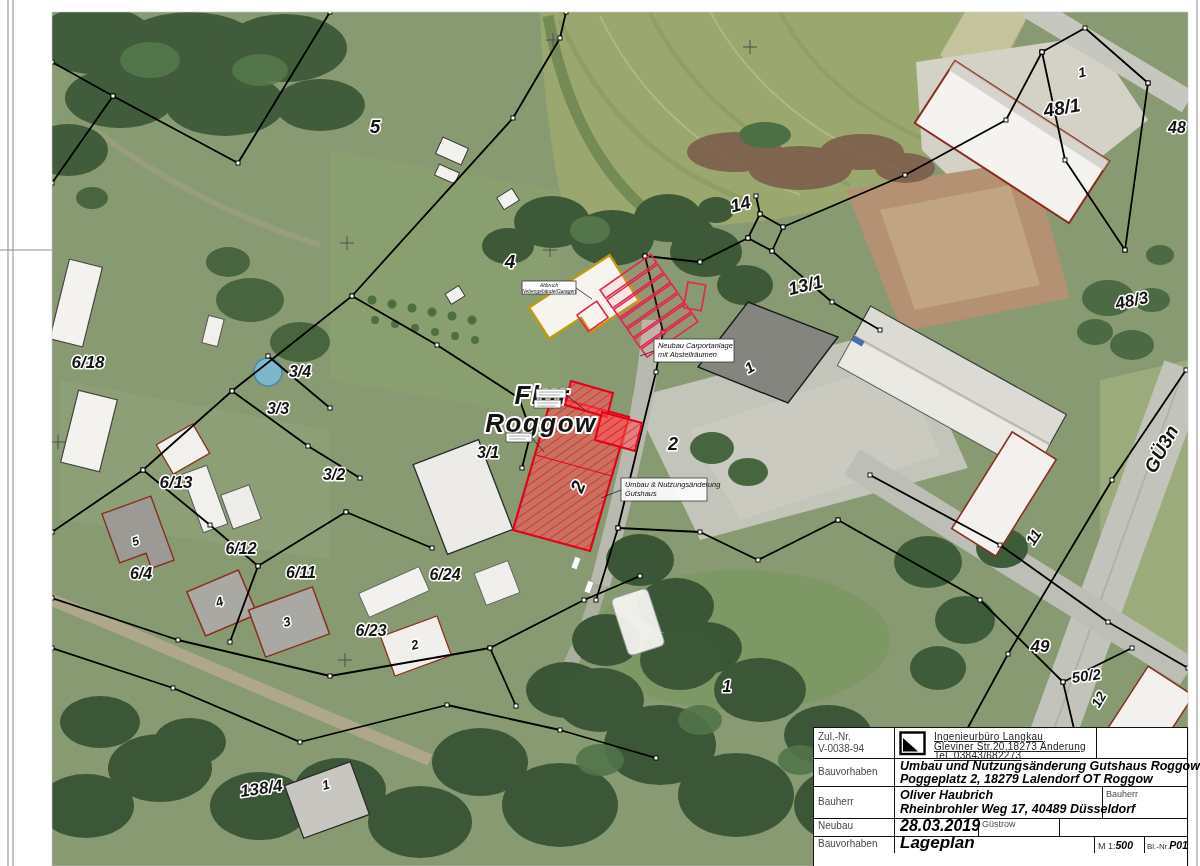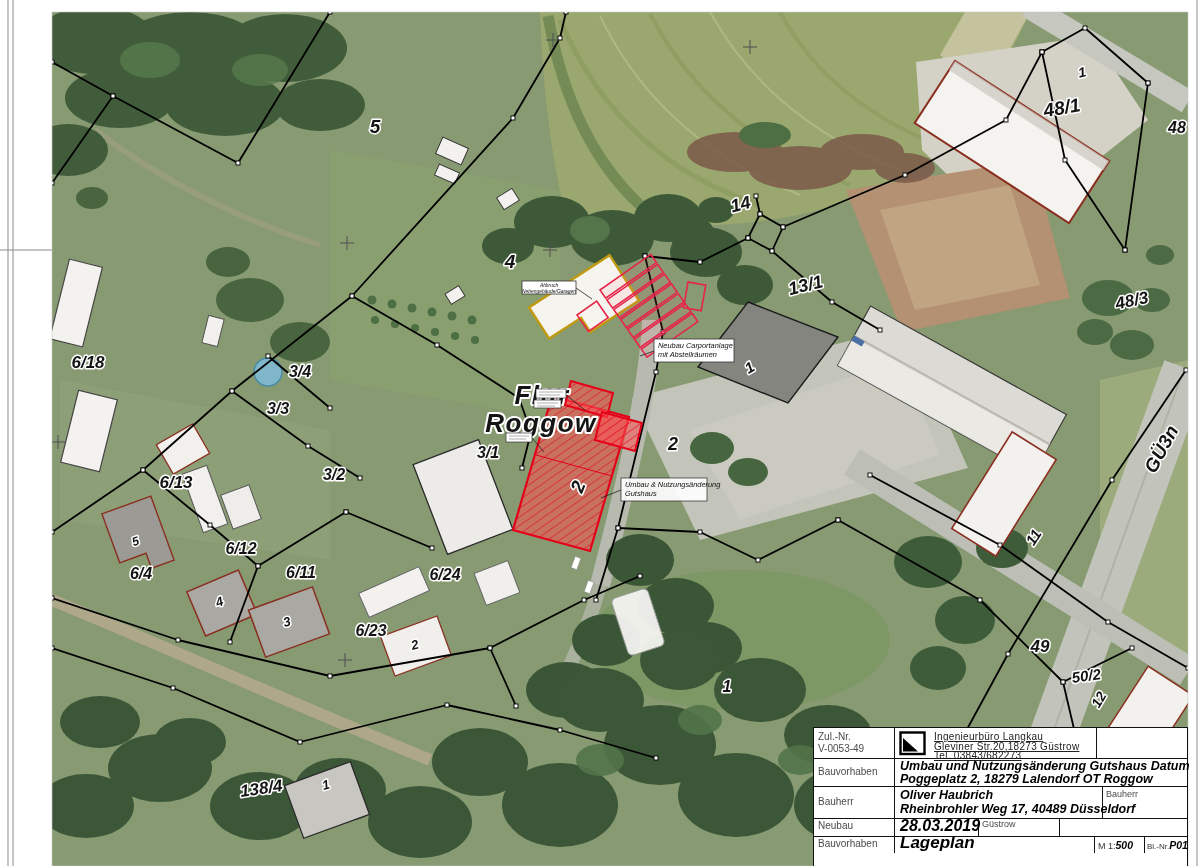--- a/index.html
+++ b/index.html
@@ -554,34 +554,34 @@
   <div class="hline" style="top:108px"></div>
   <div class="vline" style="left:80px;top:0;height:125px"></div>
   <div class="vline" style="left:282px;top:0;height:30px"></div>
   <div class="vline" style="left:288px;top:58px;height:32px"></div>
   <div class="vline" style="left:164px;top:90px;height:18px"></div>
   <div class="vline" style="left:245px;top:90px;height:18px"></div>
   <div class="vline" style="left:280px;top:108px;height:17px"></div>
   <div class="vline" style="left:330px;top:108px;height:17px"></div>
 
   <div class="tb-lbl" style="left:4px;top:3px">Zul.-Nr.</div>
-  <div class="tb-lbl" style="left:4px;top:15px">V-0053-49</div>
+  <div class="tb-lbl" style="left:4px;top:15px">V-0038-94</div>
 
   <svg class="logo" style="left:85px;top:3px" width="28" height="25" viewBox="0 0 28 25">
     <rect x="1.5" y="1.5" width="24" height="21.5" fill="#fff" stroke="#000" stroke-width="2.4"></rect>
     <polygon points="4,7 4,20.5 19,20.5" fill="#000"></polygon>
   </svg>
   <div class="comp" style="left:120px;top:4px">
     <div>Ingenieurbüro Langkau</div>
-    <div>Gleviner Str.20,18273 Güstrow</div>
+    <div>Gleviner Str.20,18273 Änderung</div>
     <div>Tel. 03843/682273</div>
   </div>
 
   <div class="tb-lbl" style="left:4px;top:38px">Bauvorhaben</div>
-  <div class="tb-val" style="left:86px;top:32px">Umbau und Nutzungsänderung Gutshaus Datum</div>
+  <div class="tb-val" style="left:86px;top:32px">Umbau und Nutzungsänderung Gutshaus Roggow</div>
   <div class="tb-val" style="left:86px;top:45px">Poggeplatz 2, 18279 Lalendorf OT Roggow</div>
 
   <div class="tb-lbl" style="left:4px;top:68px">Bauherr</div>
   <div class="tb-val" style="left:86px;top:61px">Oliver Haubrich</div>
   <div class="tb-val" style="left:86px;top:75px">Rheinbrohler Weg 17, 40489 Düsseldorf</div>
   <div class="tb-small" style="left:292px;top:61px">Bauherr</div>
 
   <div class="tb-lbl" style="left:4px;top:92px">Neubau</div>
   <div class="tb-val" style="left:86px;top:91px;font-size:16px">28.03.2019</div>
   <div class="tb-small" style="left:168px;top:91px">Güstrow</div>

